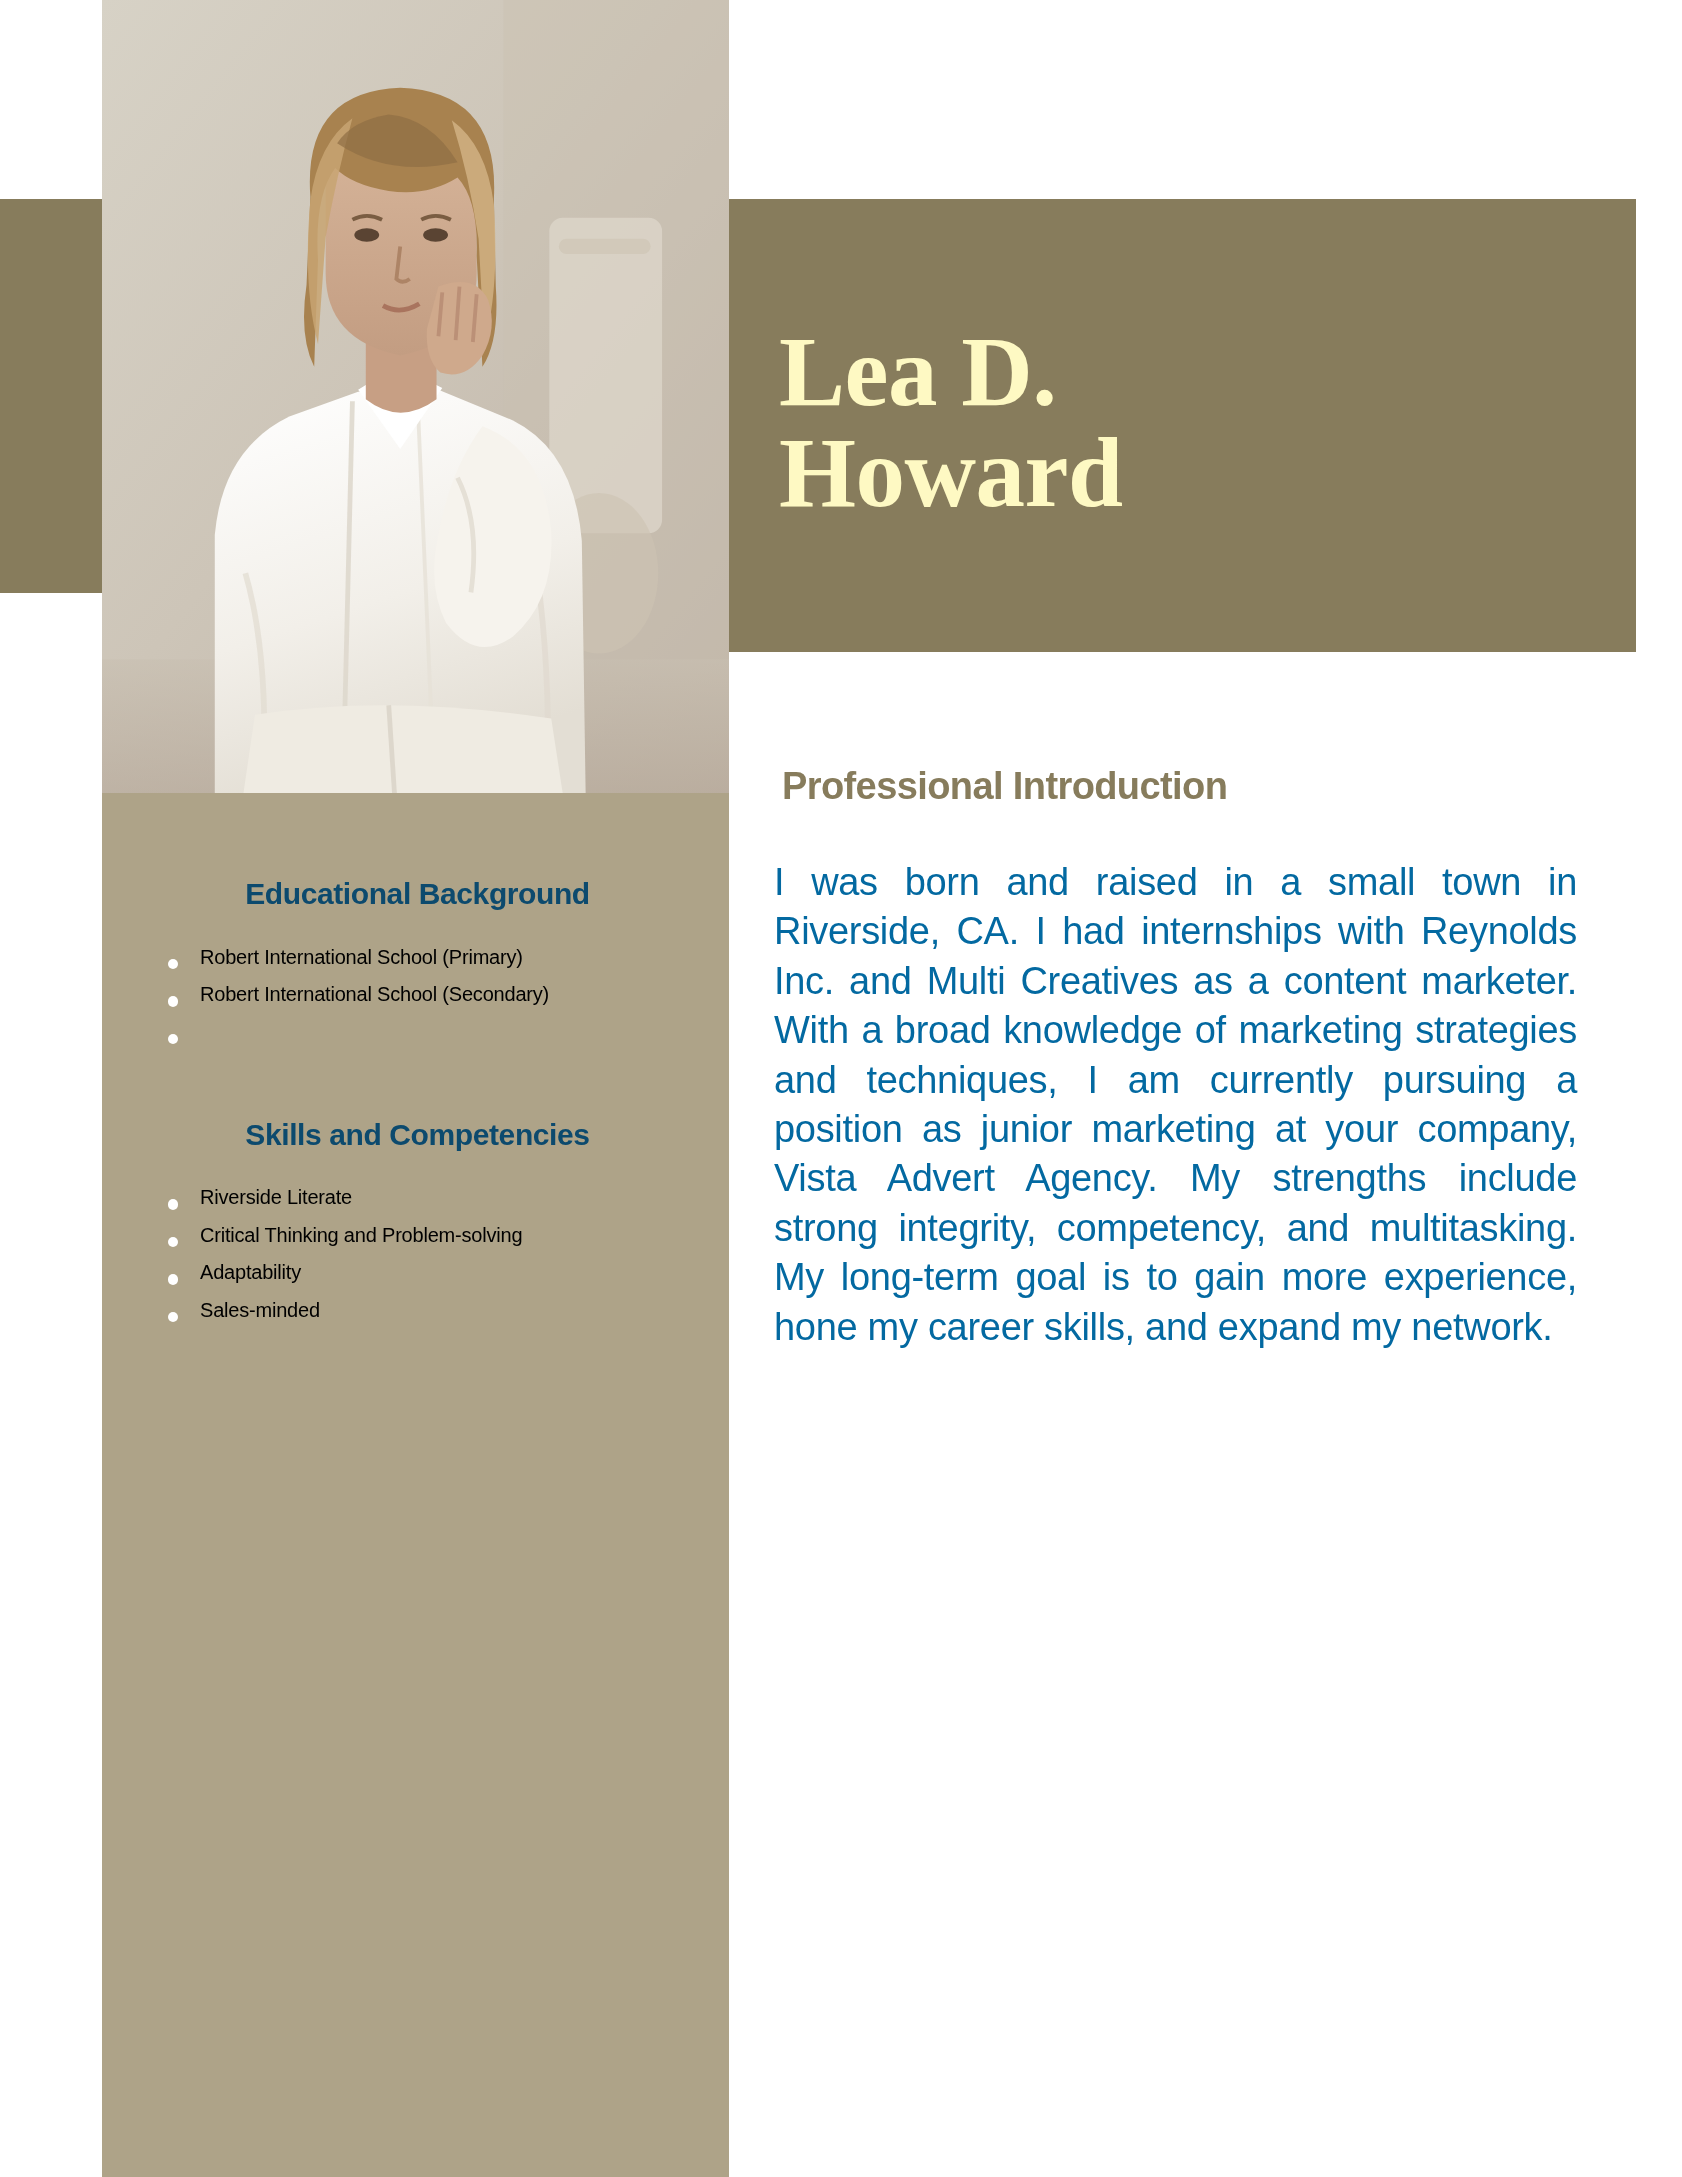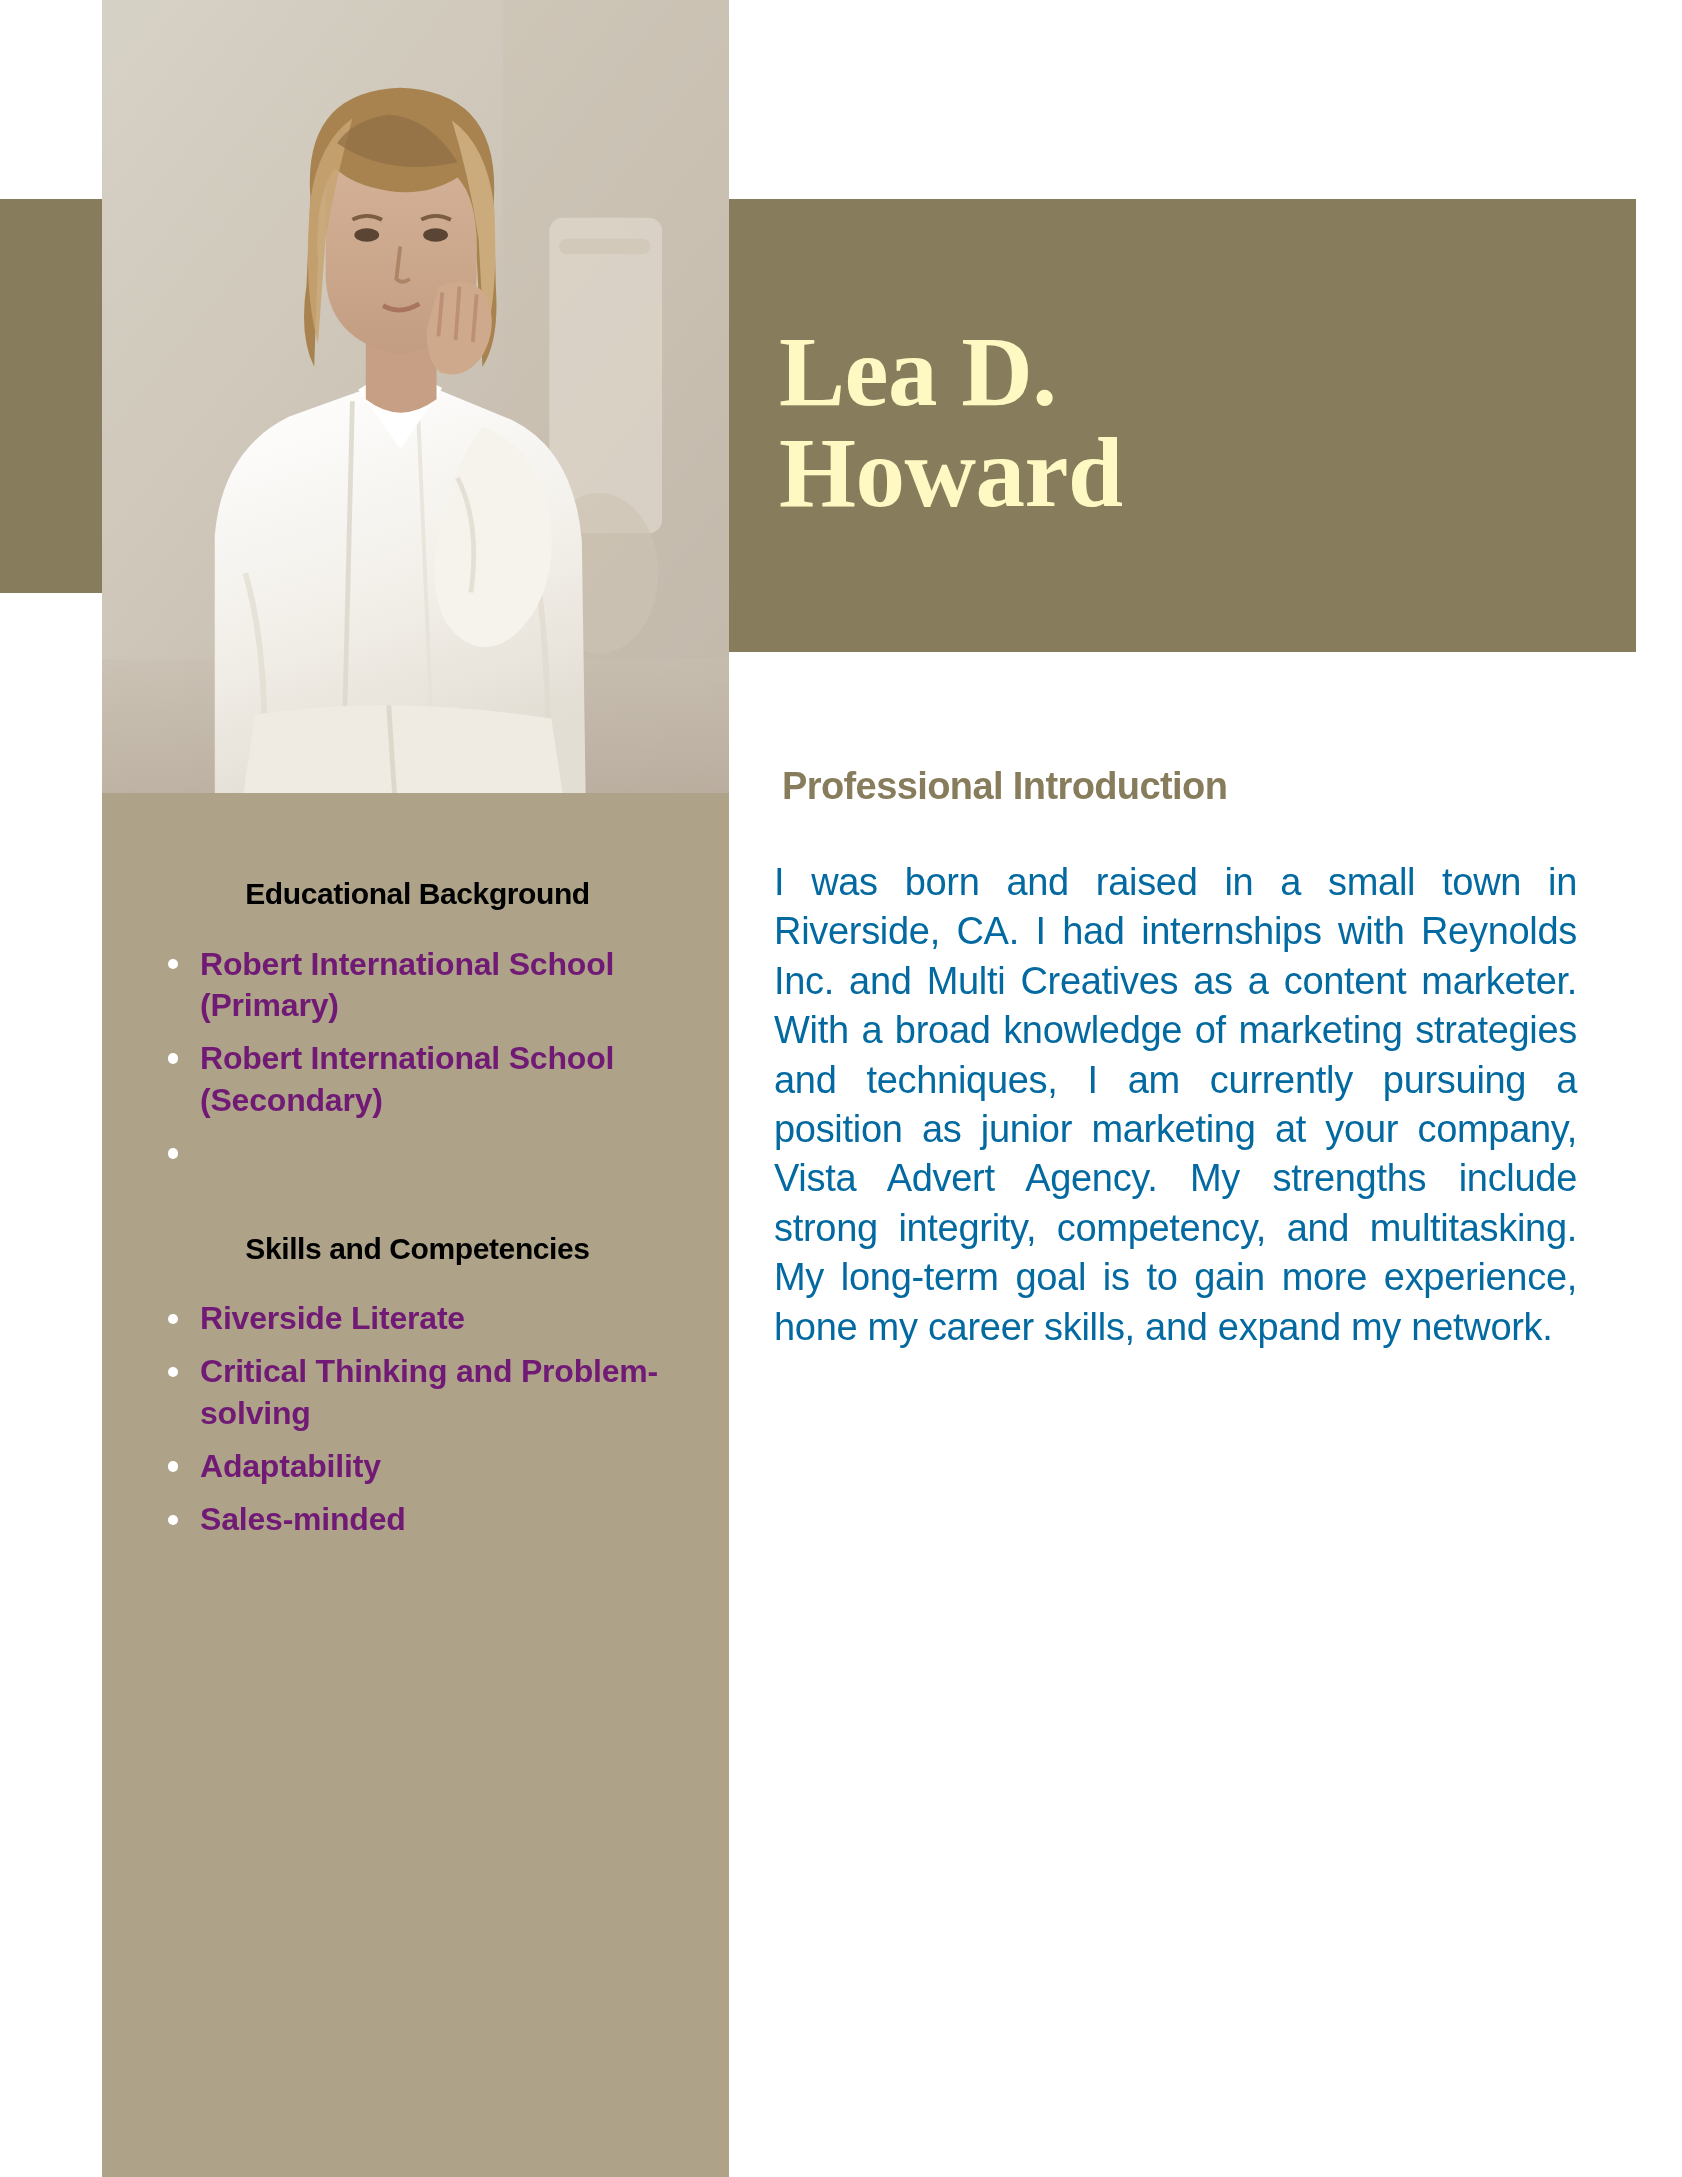--- a/index.html
+++ b/index.html
@@ -47,34 +47,34 @@
   .name .ln { display:block; white-space:nowrap; }
 
   
   .sidebar {
     position:absolute; left:102px; top:793px;
     width:627px; height:1384px;
     background:#aea388;
     padding:84px 50px 0 54px;
   }
   .side-heading {
-    color:#000000;
+    color:#0c4a6e;
     font-weight:700;
     font-size:30px;
     letter-spacing:-0.4px;
     text-align:center;
     margin-bottom:32.5px;
   }
   .side-list { list-style:none; }
   .side-list li {
     position:relative;
-    color:#701a75;
-    font-size:32px;
+    color:#000000;
+    font-size:20px;
     line-height:1.30;
-    font-weight:700;
+    font-weight:400;
     padding-left:44px;
     margin-bottom:11.5px;
     letter-spacing:-0.2px;
   }
   .side-list li .bullet {
     position:absolute; left:11.5px; top:15.3px;
     width:10.5px; height:10.5px;
     border-radius:50%;
     background:#ffffff;
   }

